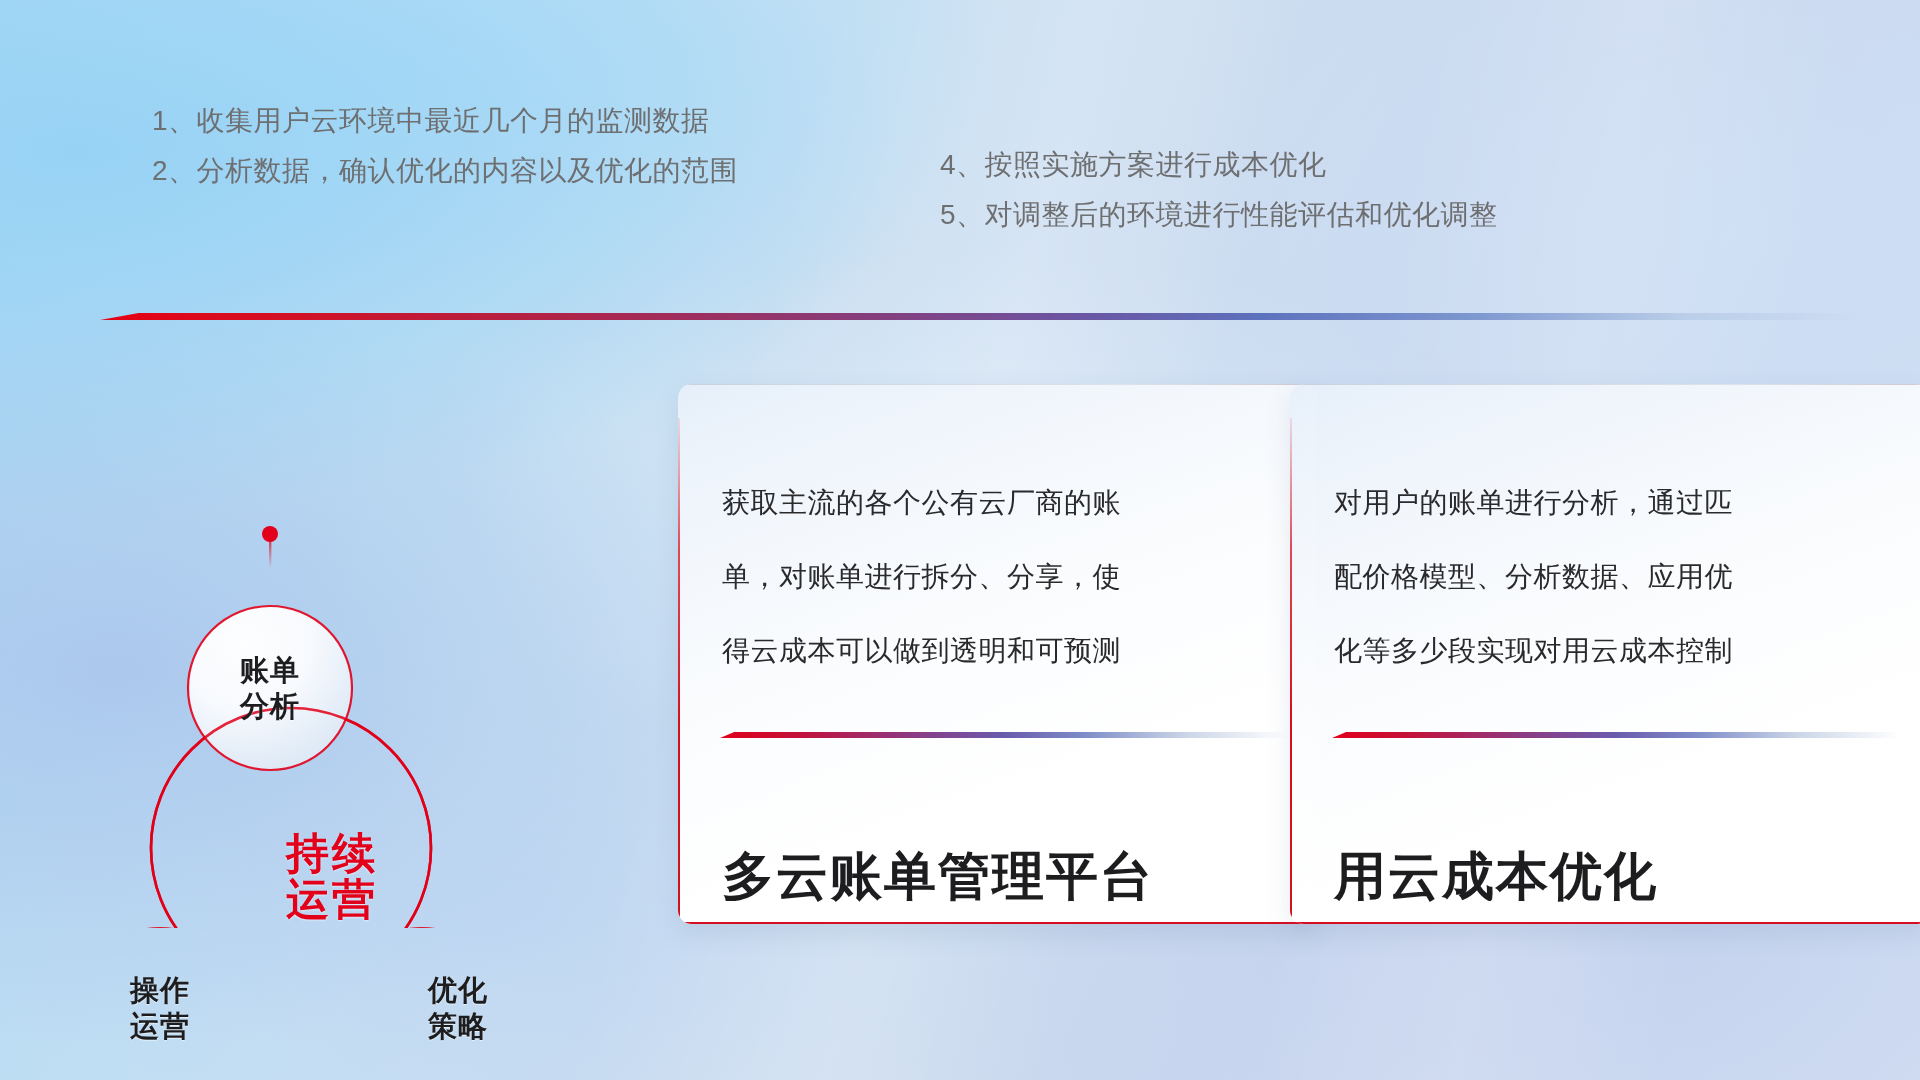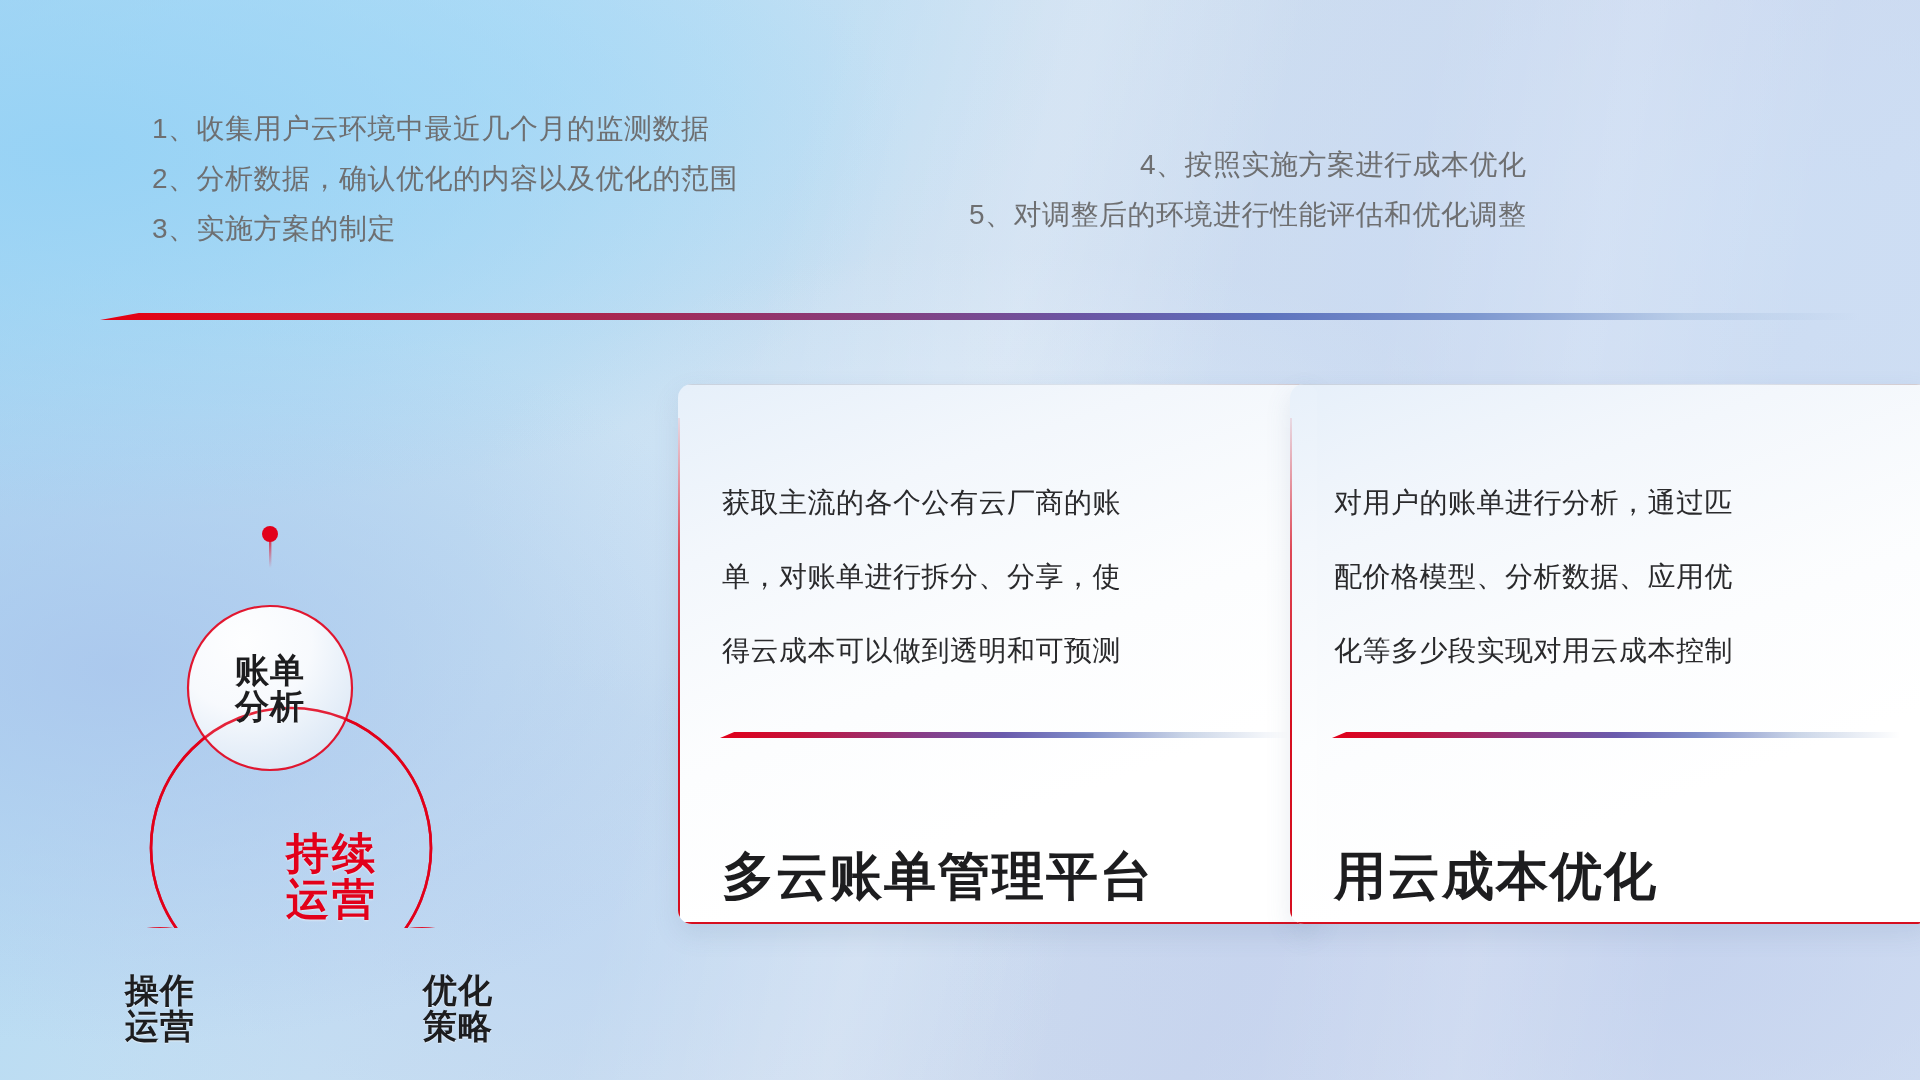--- a/index.html
+++ b/index.html
@@ -31,22 +31,22 @@
     content:"";
     position:absolute; inset:0;
     background:
       linear-gradient(104deg, rgba(255,255,255,0) 38%, rgba(255,255,255,0.22) 50%, rgba(255,255,255,0) 60%),
       linear-gradient(100deg, rgba(255,255,255,0) 68%, rgba(255,255,255,0.14) 78%, rgba(255,255,255,0) 88%);
     pointer-events:none;
   }
 
   
   .steps { position:absolute; z-index:3; }
-  #steps-left  { left:152px;  top:104px;  }
-  #steps-right { left:969px; top:140px;text-align:right; }
+  #steps-left  { left:152px;  top:96px;  }
+  #steps-right { left:940px; top:140px; }
 
   .step-line {
     color:#6e6f71;
     font-size:28px;
     line-height:50px;
     white-space:nowrap;
     letter-spacing:0.5px;
   }
 
   
@@ -76,21 +76,21 @@
     position:absolute;
     left:100px; top:348px;
     width:580px; height:580px;
     z-index:3;
   }
   #venn svg{ position:absolute; inset:0; width:100%; height:100%; }
 
   .lobe-label{
     position:absolute;
     color:#1d1d1f;
-    font-size:34px;
+    font-size:29px;
     font-weight:bold;
     line-height:36px;
     letter-spacing:1px;
     z-index:4;
     white-space:nowrap;
     text-shadow:0 1px 1px rgba(255,255,255,0.6);
   }
   #lobe-top   { left:170px; top:340px; transform:translate(-50%,-50%); }
   #lobe-left  { left:60px;  top:660px; transform:translate(-50%,-50%); }
   #lobe-right { left:322px; top:660px; transform:translate(-50%,-50%);margin-left:36px; }
@@ -196,21 +196,20 @@
   }
 </style>
 </head>
 <body>
 
 <div id="slide">
 
   <div class="steps" id="steps-left">
     <div class="step-line">1、收集用户云环境中最近几个月的监测数据</div>
     <div class="step-line">2、分析数据，确认优化的内容以及优化的范围</div>
-    <div class="step-line">3、实施方案的制定</div>
   </div>
 
   <div class="steps" id="steps-right">
     <div class="step-line">4、按照实施方案进行成本优化</div>
     <div class="step-line">5、对调整后的环境进行性能评估和优化调整</div>
   </div>
 
   <div id="divider">
     <div class="bar"></div>
   </div>

